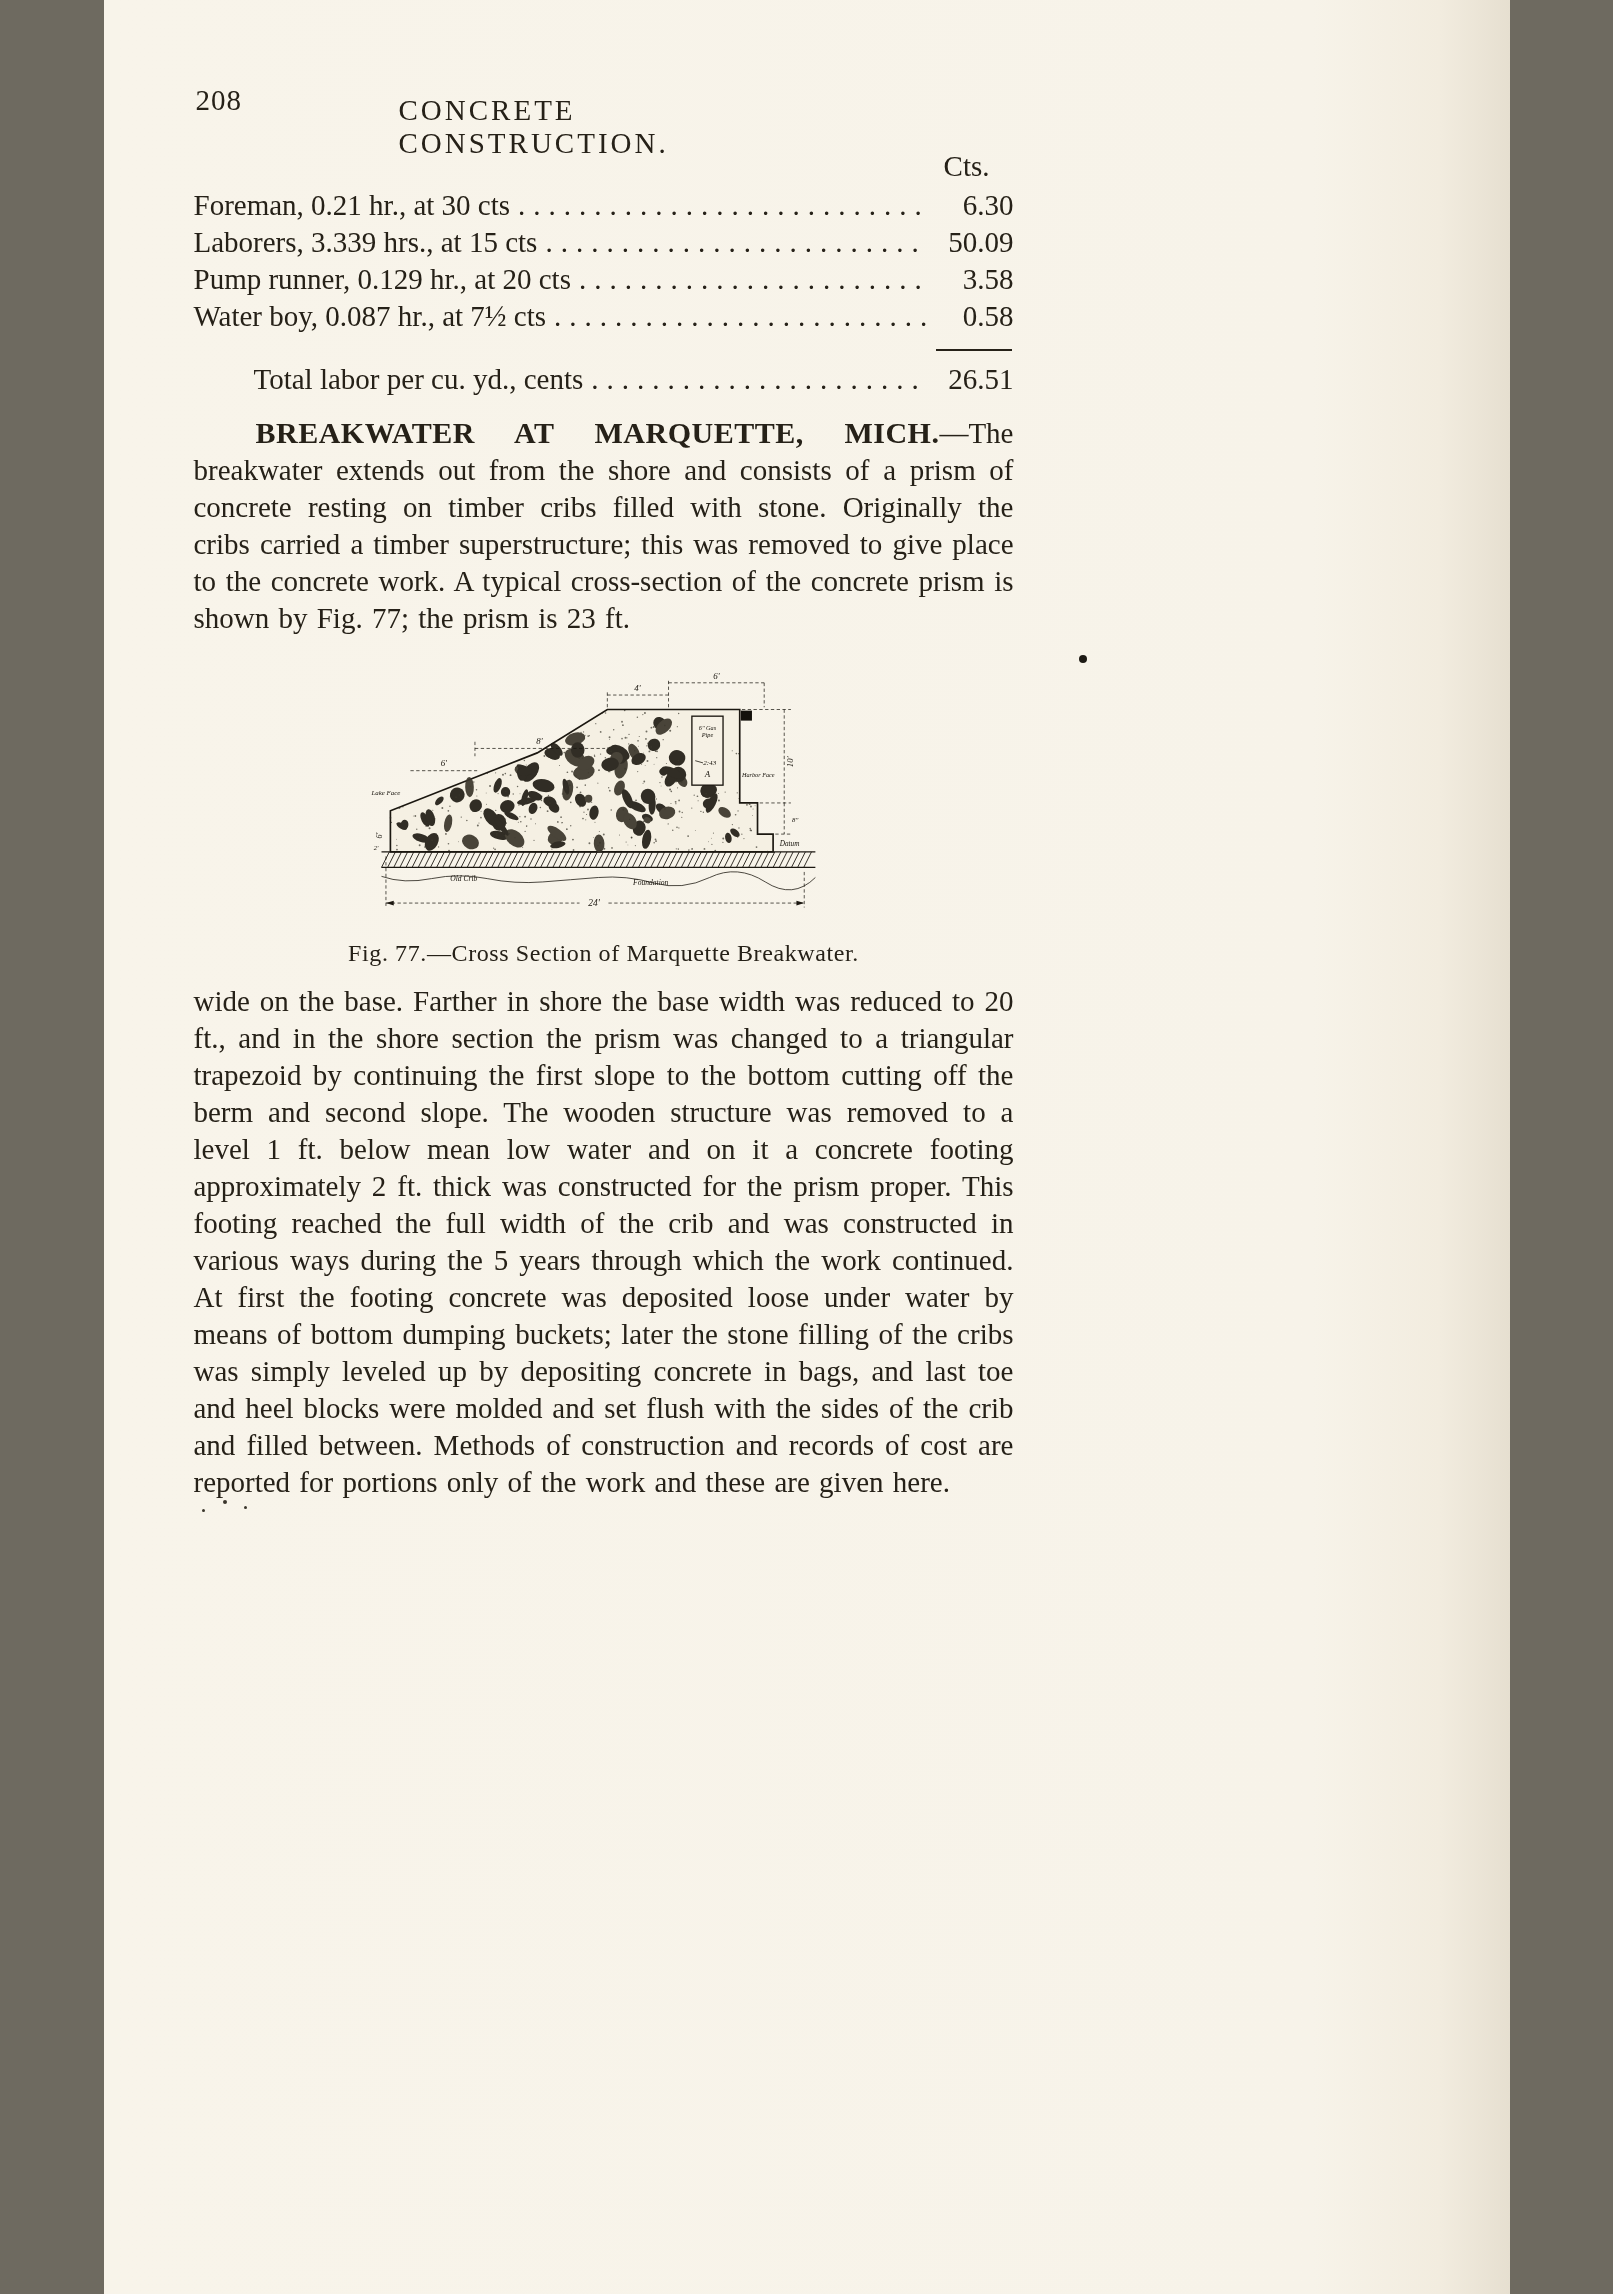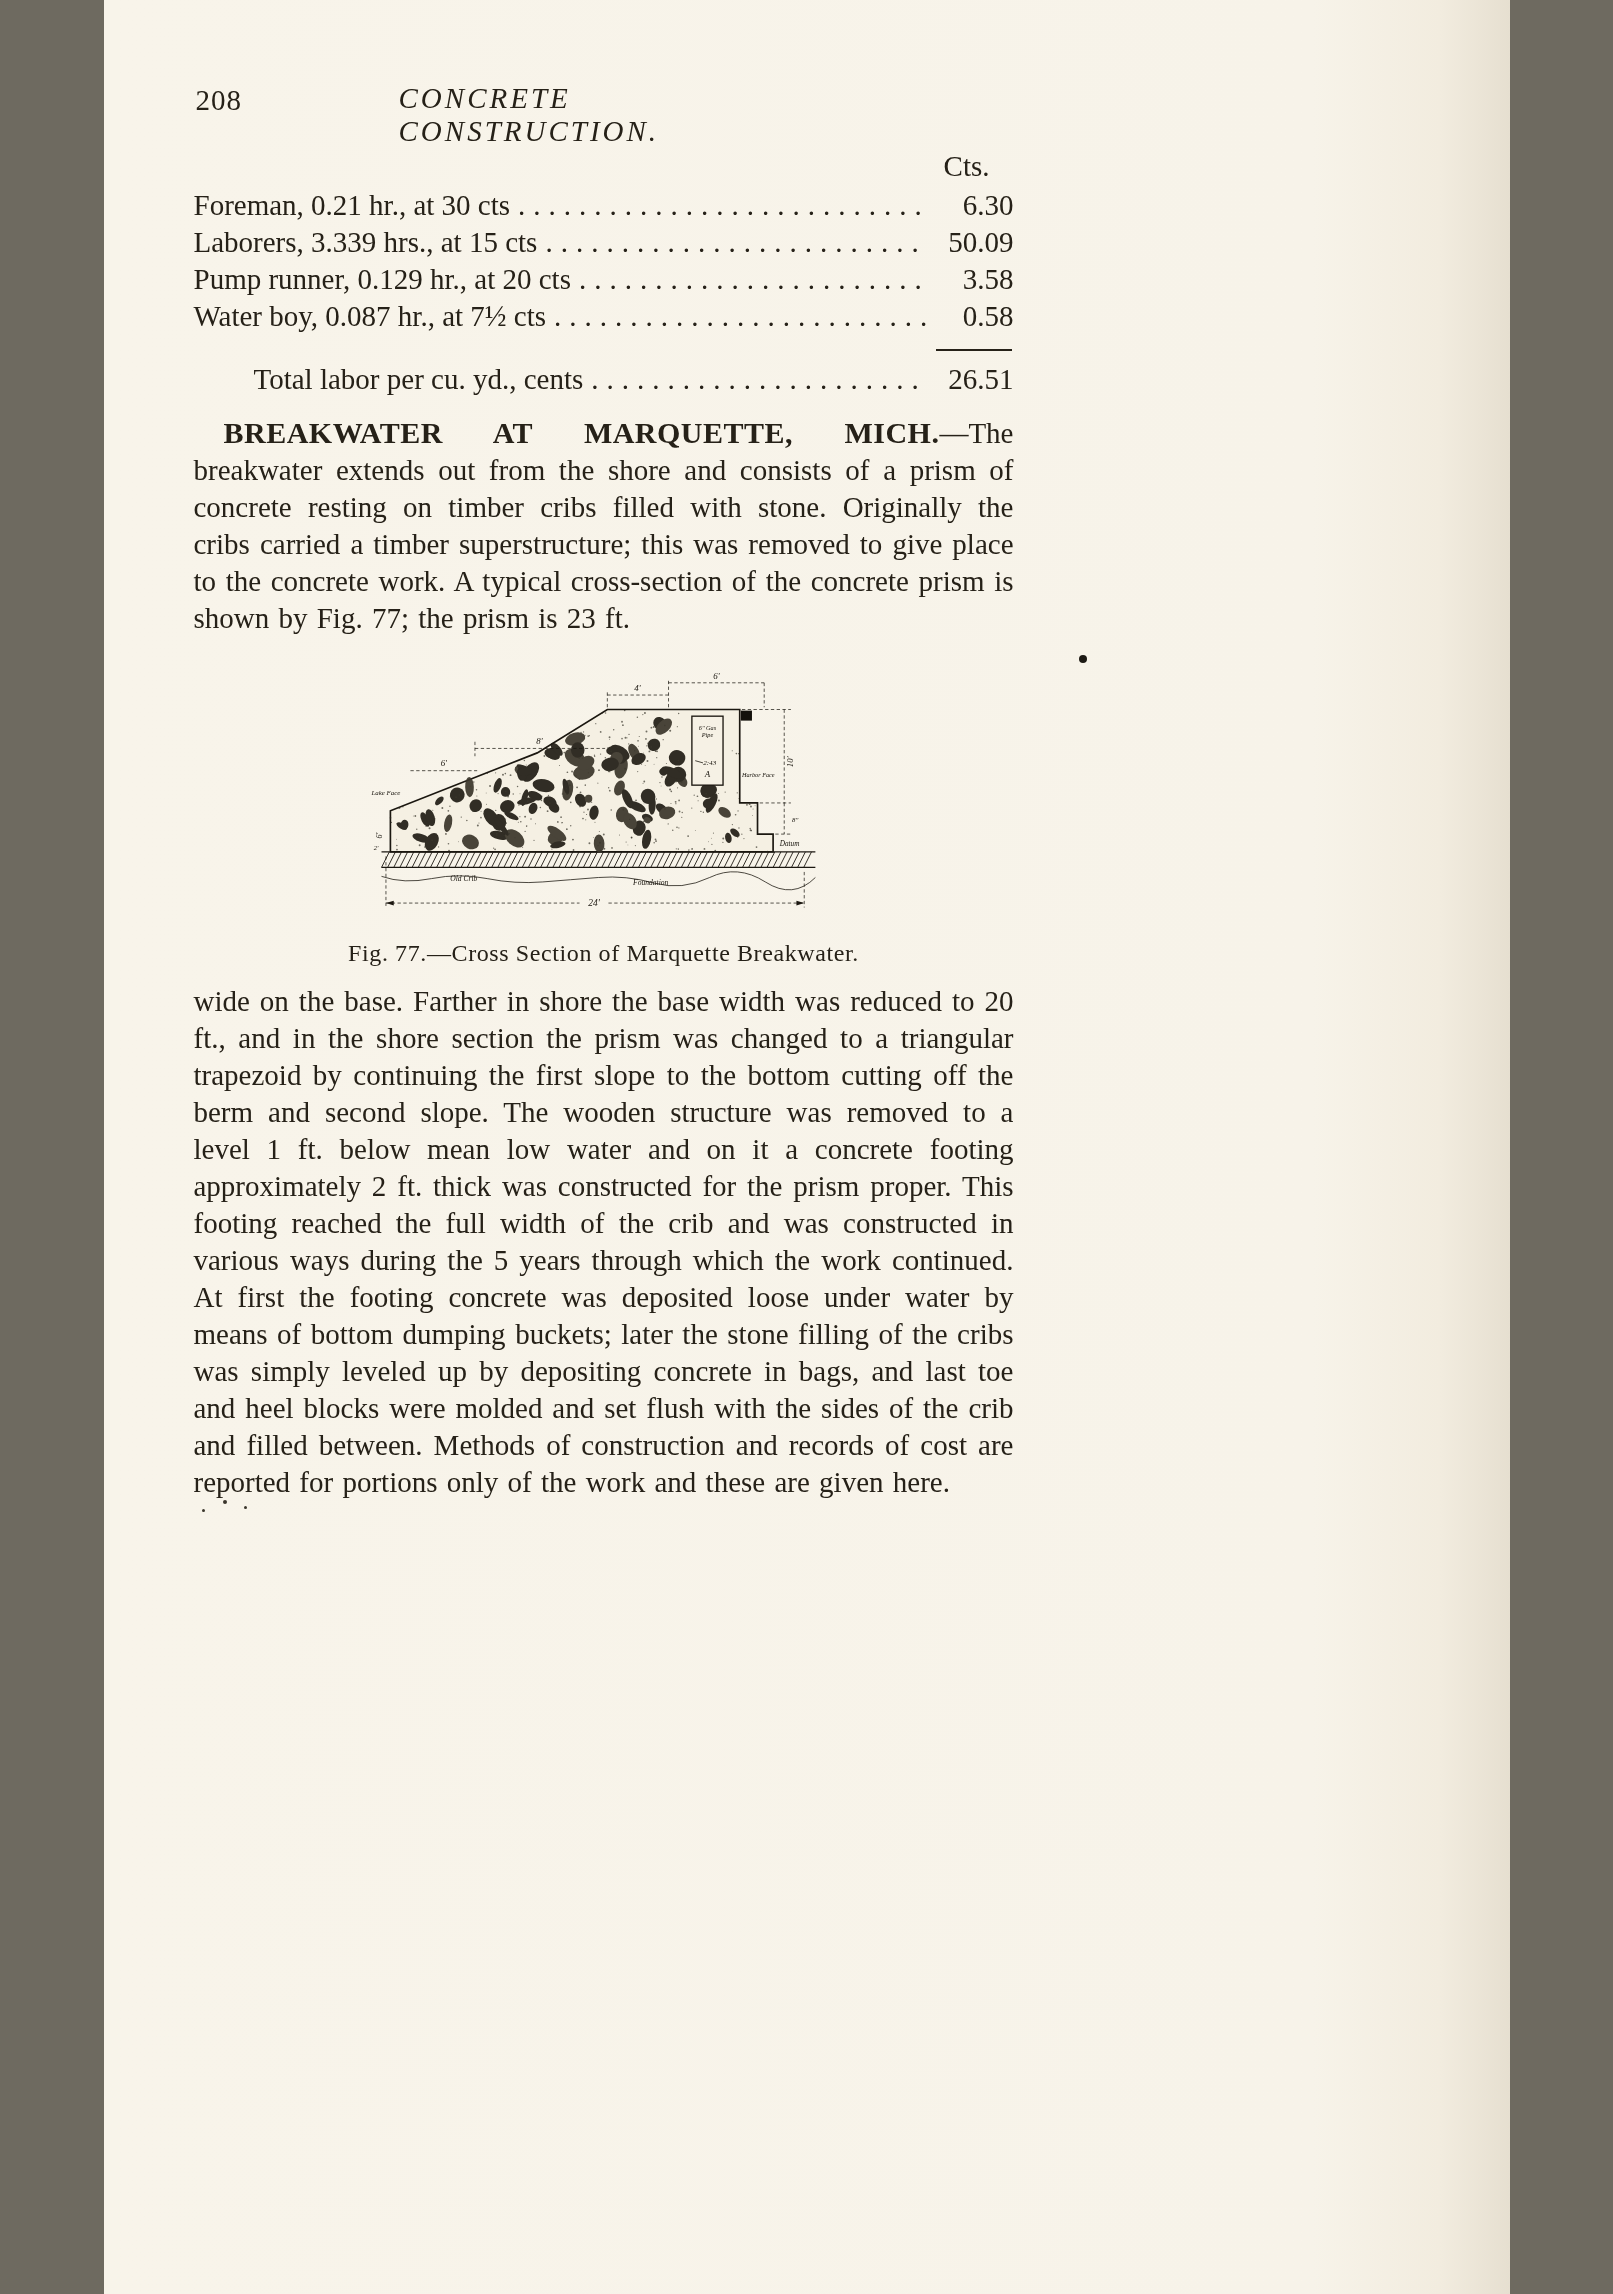--- a/index.html
+++ b/index.html
@@ -10,35 +10,35 @@
     margin: 0 auto;
     background: linear-gradient(90deg, #f8f4ea 0%, #f7f3e9 86%, #f2ecdf 95%, #e6dfd0 100%);
     overflow: hidden;
     font-family: "Liberation Serif", serif;
     color: #262118;
   }
   .content { position: absolute; left: 90px; top: 0; width: 820px; }
 
   .running-header { position: relative; margin-top: 78px; height: 46px; }
   .page-num { position: absolute; left: 2px; top: 6px; font-size: 29px; letter-spacing: 1px; }
-  .running-title { position: absolute; left: 50%; transform: translateX(-50%); top: 4px;
-    font-style: italic; font-size: 29px; letter-spacing: 3px; }
+  .running-title { position: absolute; left: 50%; transform: translateX(-50%); top: 16px;
+    font-size: 29px; letter-spacing: 3px; }
 
   .cost-table { margin-top: 26px; font-size: 29px; }
   .cts-header { text-align: right; padding-right: 24px; margin-bottom: 4px; }
   .cost-row { display: flex; align-items: baseline; line-height: 37px; }
   .cost-row .lbl { white-space: nowrap; }
   .cost-row .dots { flex: 1; overflow: hidden; white-space: nowrap; letter-spacing: 8px; padding: 0 8px; }
   .cost-row .val { width: 88px; text-align: right; white-space: nowrap; }
   .sum-rule { width: 76px; border-top: 2.5px solid #262118; margin: 14px 2px 10px auto; }
   .total-row .lbl { padding-left: 60px; }
 
   .para { font-size: 29px; line-height: 37px; text-align: justify; word-spacing: 2px; margin-top: 16px; }
   .para.indent { text-indent: 30px; }
-  .para b { font-size: 30px; letter-spacing: 0.5px; }
+  .para b { font-size: 30px; letter-spacing: 0.5px; margin-left: 32px; }
   .para i { font-style: italic; }
 
   figure { margin: 28px 0 0 0; text-align: center; }
   figure svg { display: inline-block; }
   figcaption { font-size: 24px; margin-top: 4px; letter-spacing: 0.6px; }
 
   
   svg text { fill: #17130c; font-family: "Liberation Serif", serif; font-style: italic; }
   .solid { stroke: #1b1710; stroke-width: 1.1; fill: none; }
   .thin  { stroke: #1b1710; stroke-width: 0.7; fill: none; }

